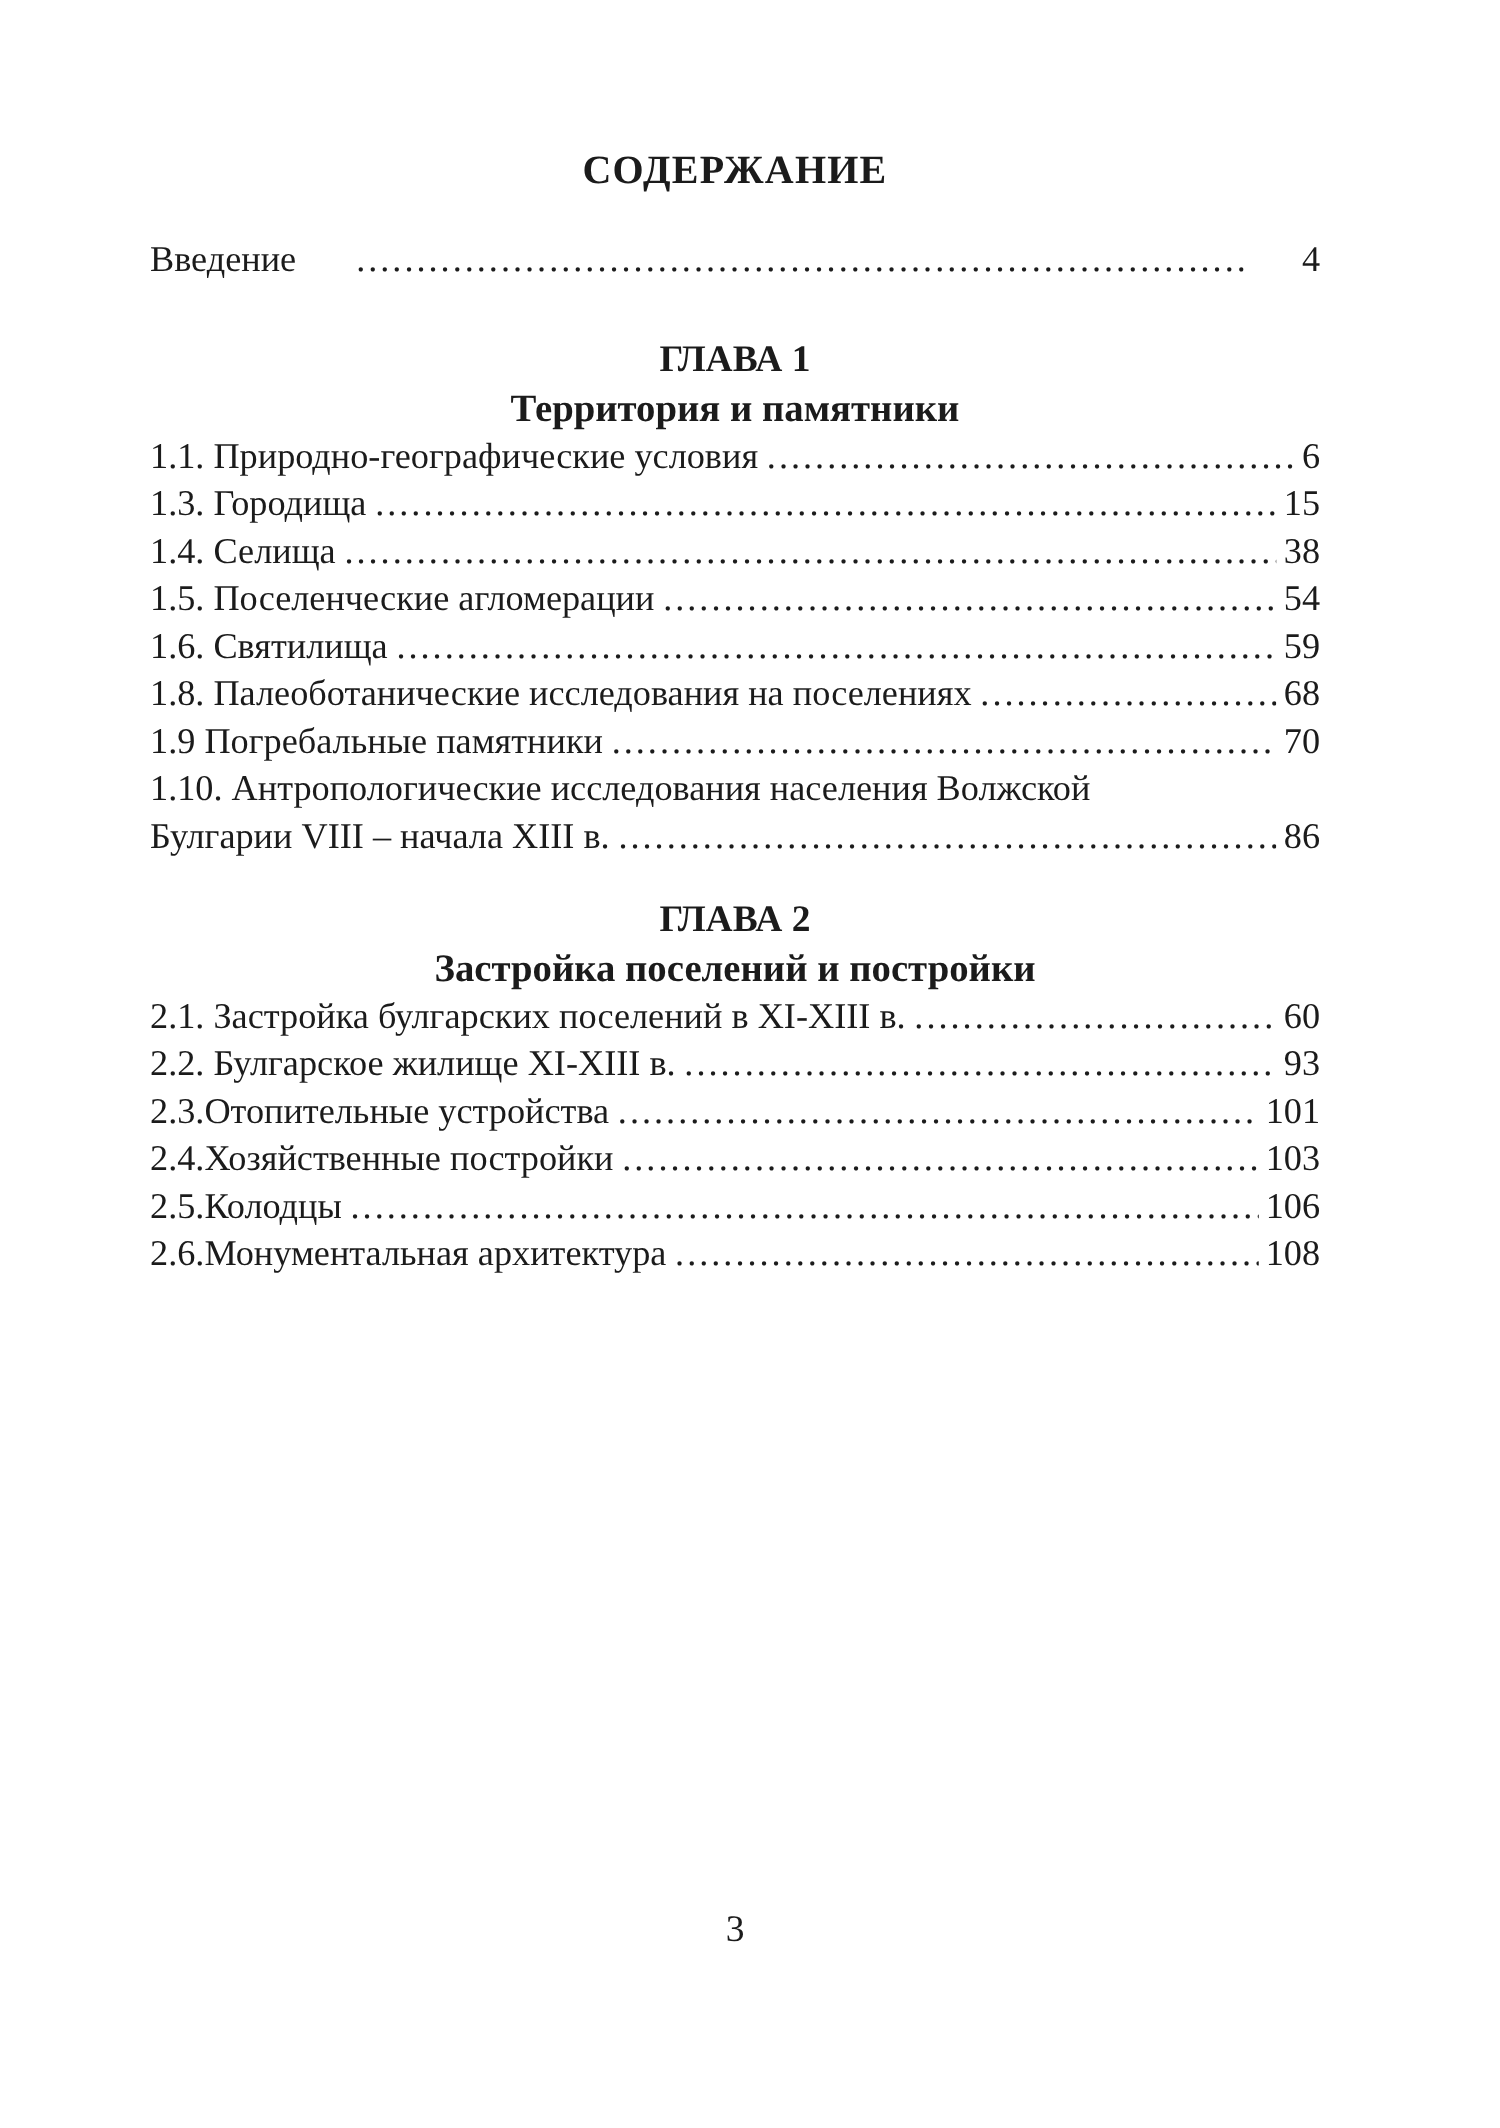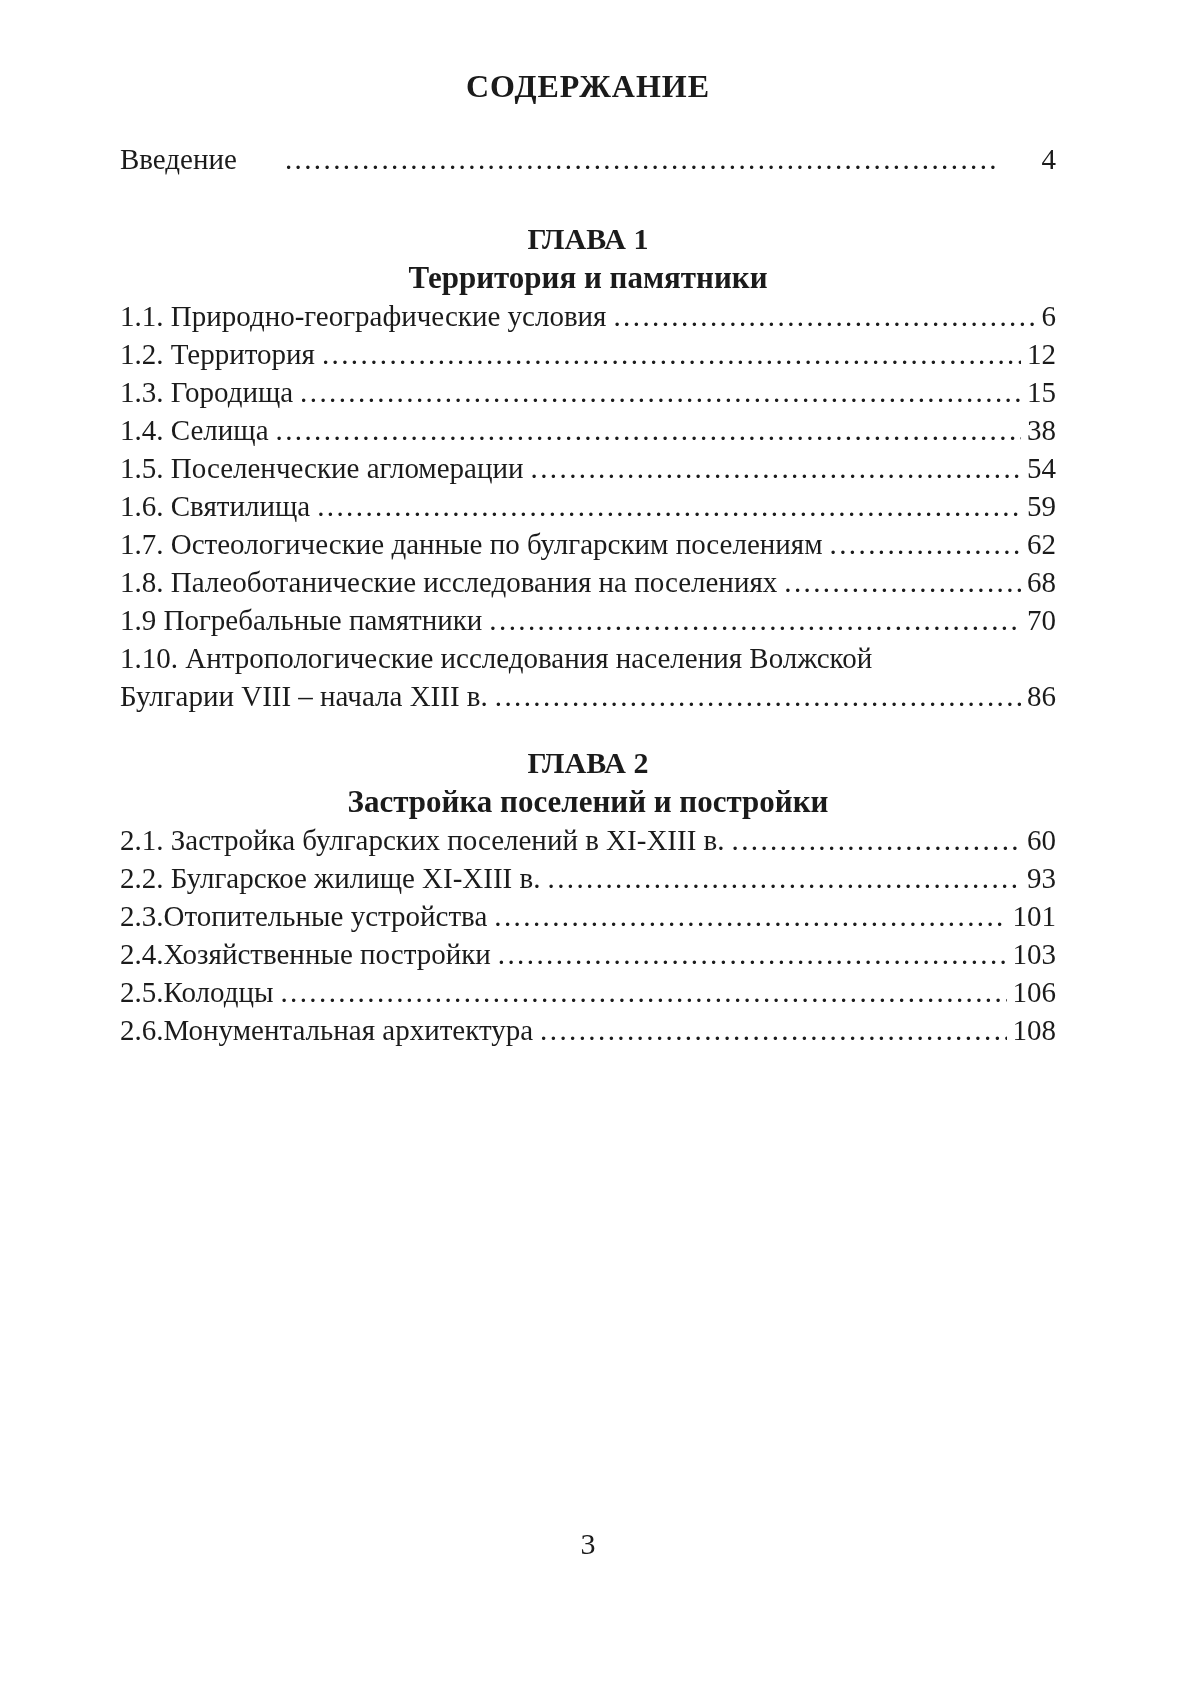--- a/index.html
+++ b/index.html
@@ -14,21 +14,21 @@
     font-family: "Liberation Serif", "DejaVu Serif", serif;
     color: #1b1b1b;
   }
   .content {
     position: absolute;
     left: 120px;
     top: 0;
     width: 936px;
   }
   .doc-title {
-    margin-top: 66px;
+    margin-top: 115px;
     text-align: center;
     font-weight: bold;
     font-size: 32px;
     line-height: 40px;
     letter-spacing: 1px;
   }
   .intro-row {
     margin-top: 34px;
     gap: 41px;
   }
@@ -99,48 +99,38 @@
 
   <div class="chapter-heading ch1-heading">ГЛАВА 1</div>
   <div class="chapter-subheading">Территория и памятники</div>
 
   <div class="toc-row">
     <span class="toc-label">1.1. Природно-географические условия</span>
     <span class="leader"></span>
     <span class="toc-page">6</span>
   </div>
   <div class="toc-row">
-    <span class="toc-label">1.2. Территория</span>
-    <span class="leader"></span>
-    <span class="toc-page">12</span>
-  </div>
-  <div class="toc-row">
     <span class="toc-label">1.3. Городища</span>
     <span class="leader"></span>
     <span class="toc-page">15</span>
   </div>
   <div class="toc-row">
     <span class="toc-label">1.4. Селища</span>
     <span class="leader"></span>
     <span class="toc-page">38</span>
   </div>
   <div class="toc-row">
     <span class="toc-label">1.5. Поселенческие агломерации</span>
     <span class="leader"></span>
     <span class="toc-page">54</span>
   </div>
   <div class="toc-row">
     <span class="toc-label">1.6. Святилища</span>
     <span class="leader"></span>
     <span class="toc-page">59</span>
-  </div>
-  <div class="toc-row">
-    <span class="toc-label">1.7. Остеологические данные по булгарским поселениям</span>
-    <span class="leader"></span>
-    <span class="toc-page">62</span>
   </div>
   <div class="toc-row">
     <span class="toc-label">1.8. Палеоботанические исследования на поселениях</span>
     <span class="leader"></span>
     <span class="toc-page">68</span>
   </div>
   <div class="toc-row">
     <span class="toc-label">1.9 Погребальные памятники</span>
     <span class="leader"></span>
     <span class="toc-page">70</span>

